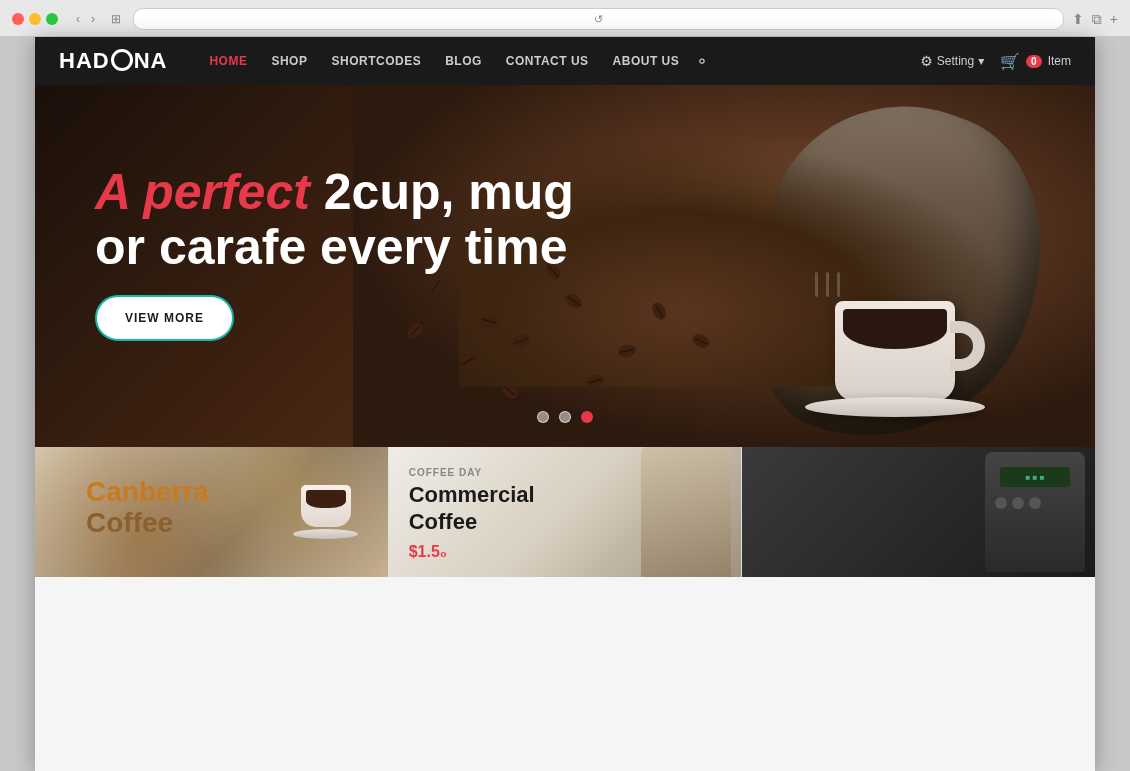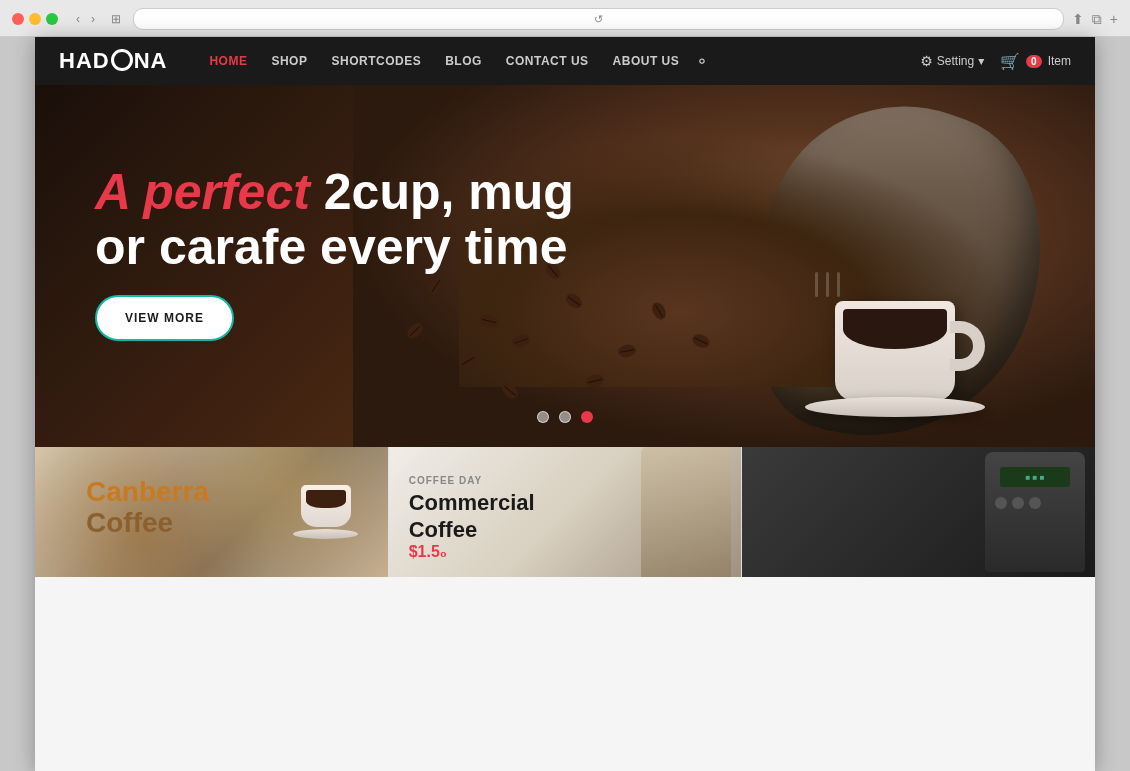--- a/index.html
+++ b/index.html
@@ -429,21 +429,21 @@
       color: #888;
       letter-spacing: 1px;
       text-transform: uppercase;
       margin-bottom: 4px;
     }
     .card-2-title {
       font-size: 22px;
       font-weight: 900;
       color: #1a1a1a;
       line-height: 1.2;
-      margin-bottom: 0;
+      margin-bottom: 8px;
     }
     .card-2-price {
       font-size: 16px;
       font-weight: 700;
       color: #e8394a;
     }
 
     
     .card-3 {
       background: linear-gradient(135deg, #3a3a3a 0%, #2a2a2a 50%, #1a1a1a 100%);

